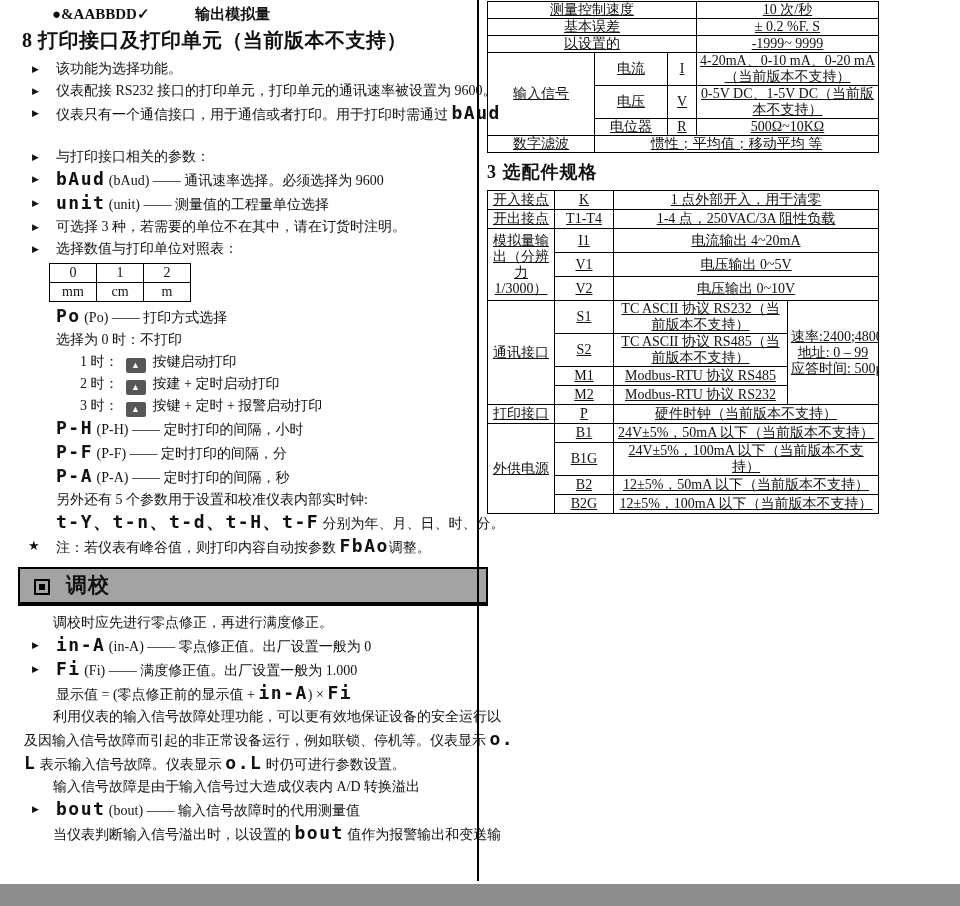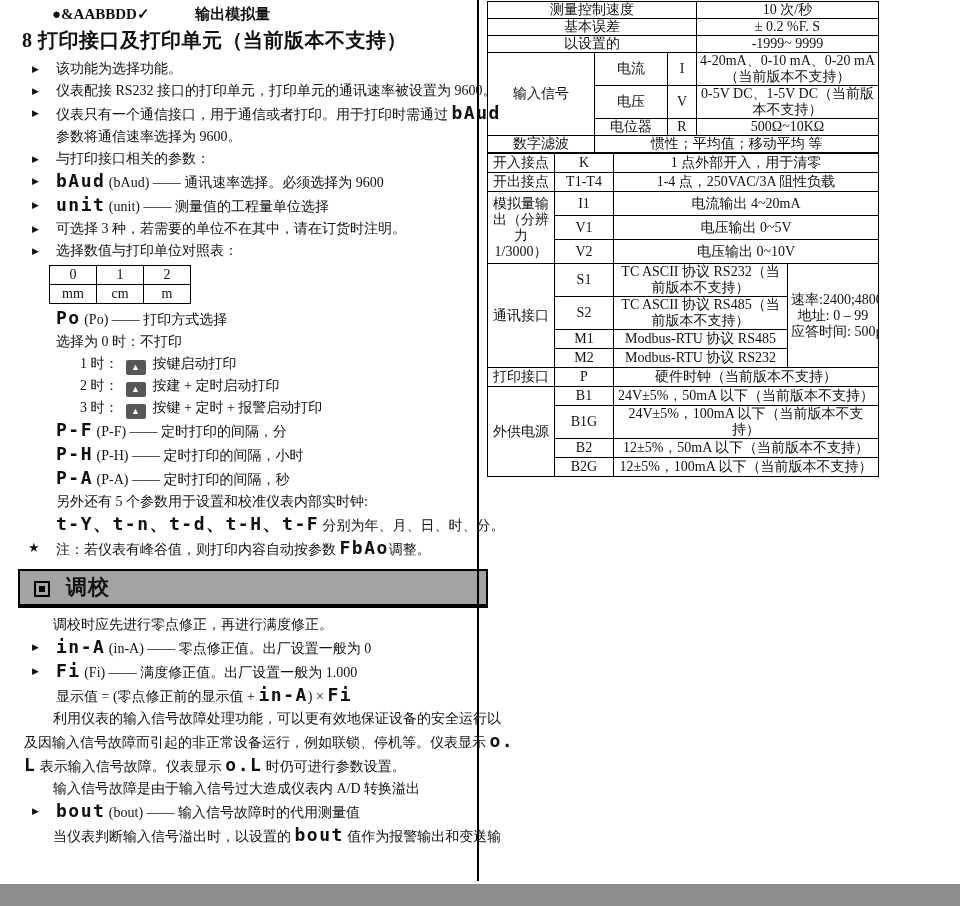--- a/index.html
+++ b/index.html
@@ -25,21 +25,21 @@
   .sq{display:inline-block;width:12px;height:12px;border:2px solid #000;margin-right:16px;position:relative;top:1px;}
   .sq::after{content:"";position:absolute;left:3px;top:3px;width:6px;height:6px;background:#000;}
   .sectitle{font-size:21px;font-weight:bold;letter-spacing:1px;vertical-align:2px;}
   .para{padding-left:37px;min-height:22px;line-height:22px;font-size:14px;white-space:nowrap;}
   .para.full{padding-left:8px;}
   
   .divider{position:absolute;left:477px;top:0;width:2px;height:881px;background:#000;}
   .footer-bar{position:absolute;left:0;top:884px;width:960px;height:22px;background:#8d8d8d;}
   
   .col-right{position:absolute;left:487px;top:1px;width:469px;font-size:14px;}
-  table.spec{border-collapse:collapse;width:392px;table-layout:fixed;}
+  table.spec{border-collapse:collapse;width:392px;table-layout:fixed;text-decoration:underline;}
   table.spec td{border:1px solid #000;text-align:center;padding:0 3px;line-height:16px;font-size:14px;
                 overflow:hidden;}
   table.t1 td{height:16px;}
   table.t1 td.tall{height:30px;}
   table.t2 td{height:18px;}
   table.t2 td.tall2{height:32px;}
   td.left{text-align:left;}
   .sidecell{text-align:left;font-size:12px;line-height:17px;white-space:nowrap;padding:0 2px;}
   .h2{margin:7px 0 6px 0;font-size:18px;font-weight:bold;letter-spacing:1px;}
 </style>
@@ -61,21 +61,20 @@
       <span class="tri">▶</span>
       <span>该功能为选择功能。</span>
     </div>
     <div class="ln">
       <span class="tri">▶</span>
       <span>仪表配接 RS232 接口的打印单元，打印单元的通讯速率被设置为 9600。</span>
     </div>
     <div class="ln" style="min-height:44px">
       <span class="tri">▶</span>
       <div><span>仪表只有一个通信接口，用于通信或者打印。用于打印时需通过 </span><span class="seg">bAud</span></div>
-      <div>参数将通信速率选择为 9600。</div>
     </div>
     <div class="ln">
       <span class="tri">▶</span>
       <span>与打印接口相关的参数：</span>
     </div>
     <div class="ln">
       <span class="tri">▶</span>
       <span class="seg">bAud</span><span> (bAud) —— 通讯速率选择。必须选择为 9600</span>
     </div>
     <div class="ln">
@@ -115,24 +114,24 @@
     <div class="ln k">
       <span>1 时：</span><span class="keybtn"><span>▲</span></span><span>按键启动打印</span>
     </div>
     <div class="ln k">
       <span>2 时：</span><span class="keybtn"><span>▲</span></span><span>按建 + 定时启动打印</span>
     </div>
     <div class="ln k">
       <span>3 时：</span><span class="keybtn"><span>▲</span></span><span>按键 + 定时 + 报警启动打印</span>
     </div>
     <div class="ln">
+      <span class="seg">P-H</span><span> (P-H) —— 定时打印的间隔，小时</span>
+    </div>
+    <div class="ln">
       <span class="seg">P-F</span><span> (P-F) —— 定时打印的间隔，分</span>
-    </div>
-    <div class="ln">
-      <span class="seg">P-H</span><span> (P-H) —— 定时打印的间隔，小时</span>
     </div>
     <div class="ln">
       <span class="seg">P-A</span><span> (P-A) —— 定时打印的间隔，秒</span>
     </div>
     <div class="ln">
       <span>另外还有 5 个参数用于设置和校准仪表内部实时钟:</span>
     </div>
     <div class="ln">
       <span class="seg">t-Y、t-n、t-d、t-H、t-F</span><span> 分别为年、月、日、时、分。</span>
     </div>
@@ -220,20 +219,21 @@
         <td>R</td>
         <td>500Ω~10KΩ</td>
       </tr>
       <tr>
         <td>数字滤波</td>
         <td colspan="3">惯性；平均值；移动平均 等</td>
       </tr>
     </tbody>
       </table>
 
+    <div class="h2">3 选配件规格</div>
 
     <table class="spec t2">
       <colgroup>
           <col style="width:67px">
           <col style="width:59px">
           <col style="width:174px">
           <col>
         </colgroup>
       <tbody>
           <tr>

